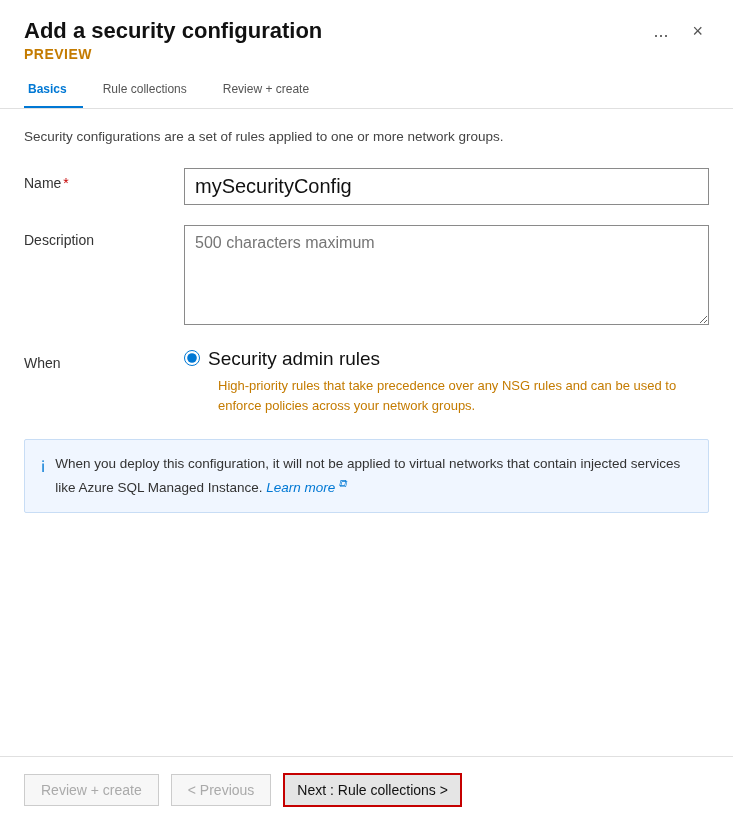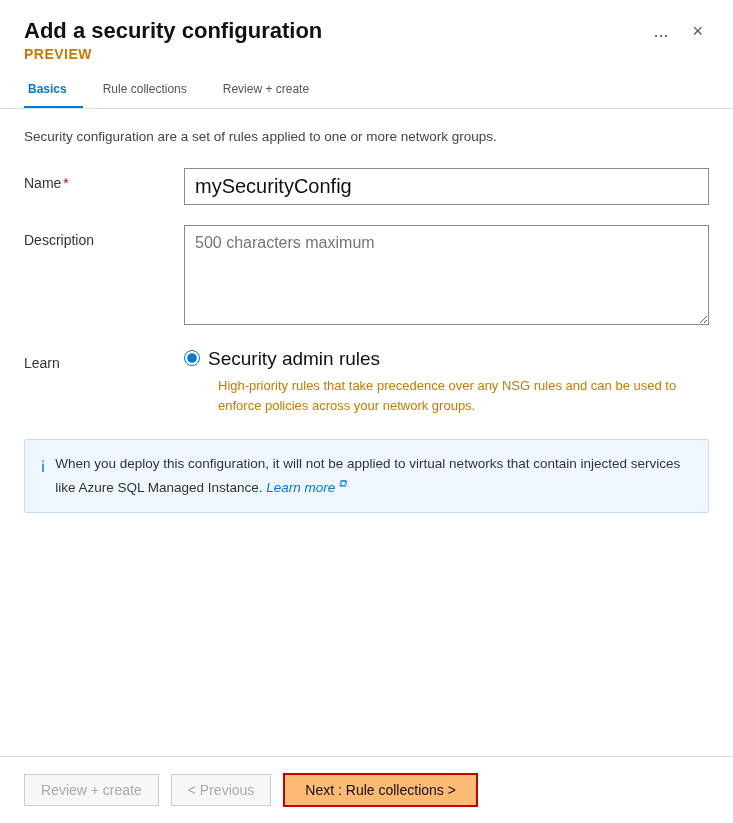--- a/index.html
+++ b/index.html
@@ -206,25 +206,25 @@
       color: #555;
       font-family: inherit;
     }
     .btn:disabled, .btn.disabled {
       color: #aaa;
       border-color: #ccc;
       background: #f7f7f7;
       cursor: default;
     }
     .btn-primary {
-      background: #fdba74;
+      background: #e5e5e5;
       border: 2px solid #c50000;
       color: #111;
       font-weight: 500;
-      padding: 7px 20px;
+      padding: 7px 12px;
     }
   </style>
 </head>
 <body>
 
 <div class="panel">
   <div class="panel-header">
     <div class="panel-title-row">
       <span class="panel-title">Add a security configuration</span>
       <div class="panel-title-actions">
@@ -234,40 +234,40 @@
     </div>
     <div class="preview-label">PREVIEW</div>
     <div class="tabs">
       <button class="tab active">Basics</button>
       <button class="tab">Rule collections</button>
       <button class="tab">Review + create</button>
     </div>
   </div>
 
   <div class="panel-body">
-    <div class="description-text">Security configuration are a set of rules applied to one or more network groups.</div>
+    <div class="description-text">Security configurations are a set of rules applied to one or more network groups.</div>
 
     <div class="form-row">
       <div class="form-label">
         <span>Name</span><span class="required-star">*</span>
       </div>
       <div class="form-control-wrap">
         <input type="text" class="form-input" value="mySecurityConfig" style="">
       </div>
     </div>
 
     <div class="form-row">
       <div class="form-label">Description</div>
       <div class="form-control-wrap">
         <textarea class="form-textarea" placeholder="500 characters maximum" style=""></textarea>
       </div>
     </div>
 
     <div class="form-row">
-      <div class="form-label">Learn</div>
+      <div class="form-label">When</div>
       <div class="form-control-wrap">
         <div class="radio-row">
           <input type="radio" class="radio-input" name="type" checked="" id="security-admin" style="">
           <label for="security-admin" class="radio-label">Security admin rules</label>
         </div>
         <div class="radio-description">High-priority rules that take precedence over any NSG rules and can be used to enforce policies across your network groups.</div>
       </div>
     </div>
 
     <div class="info-box">

